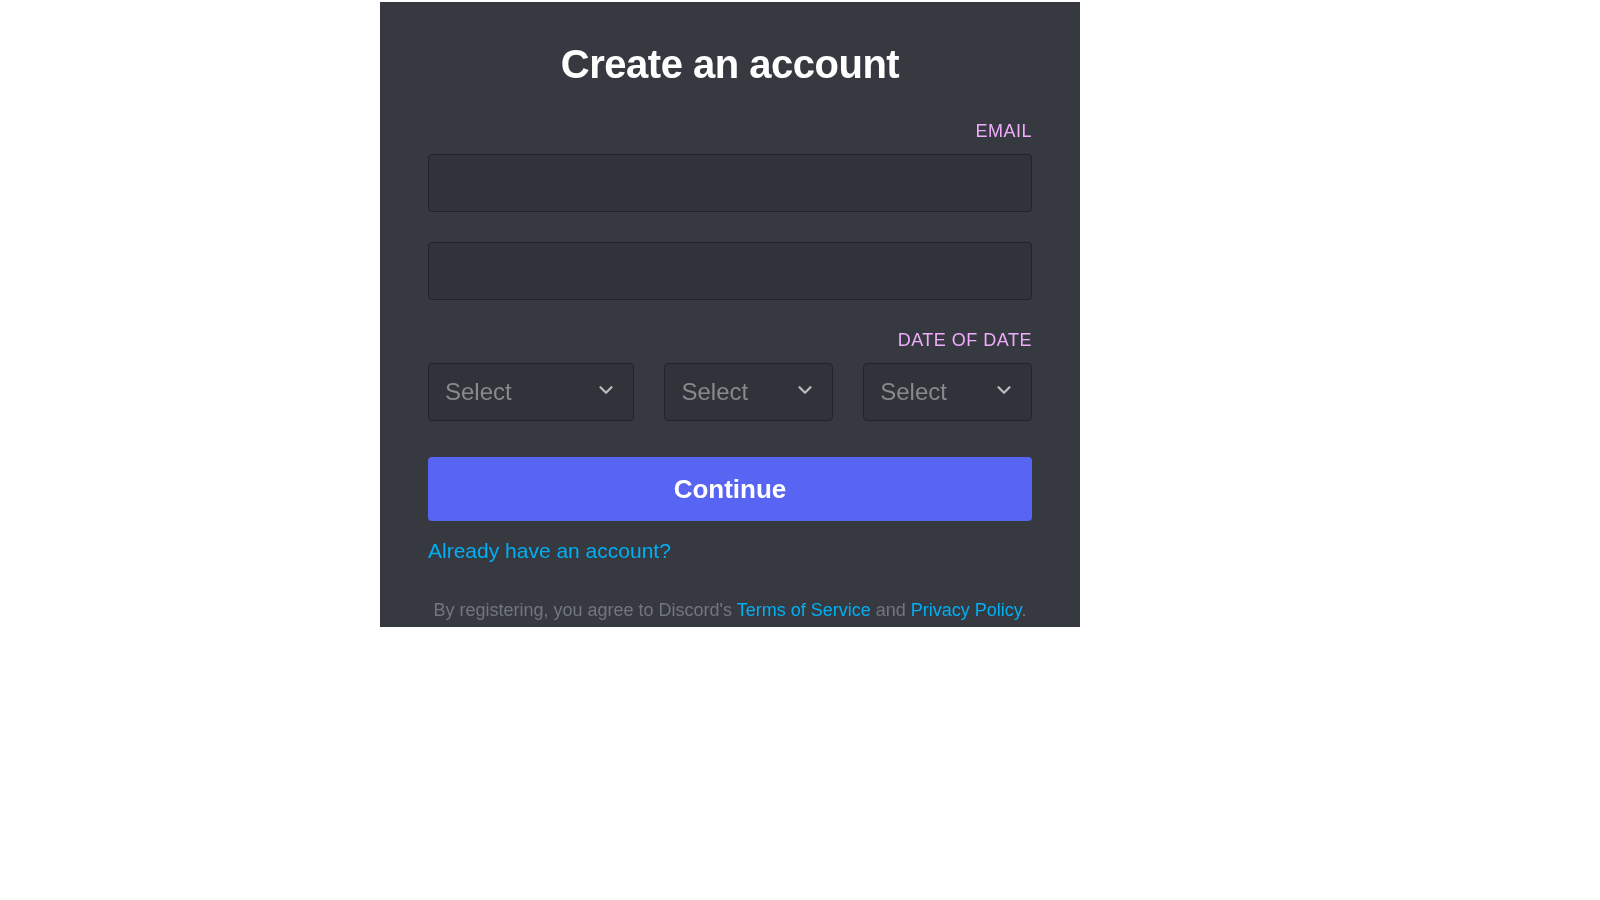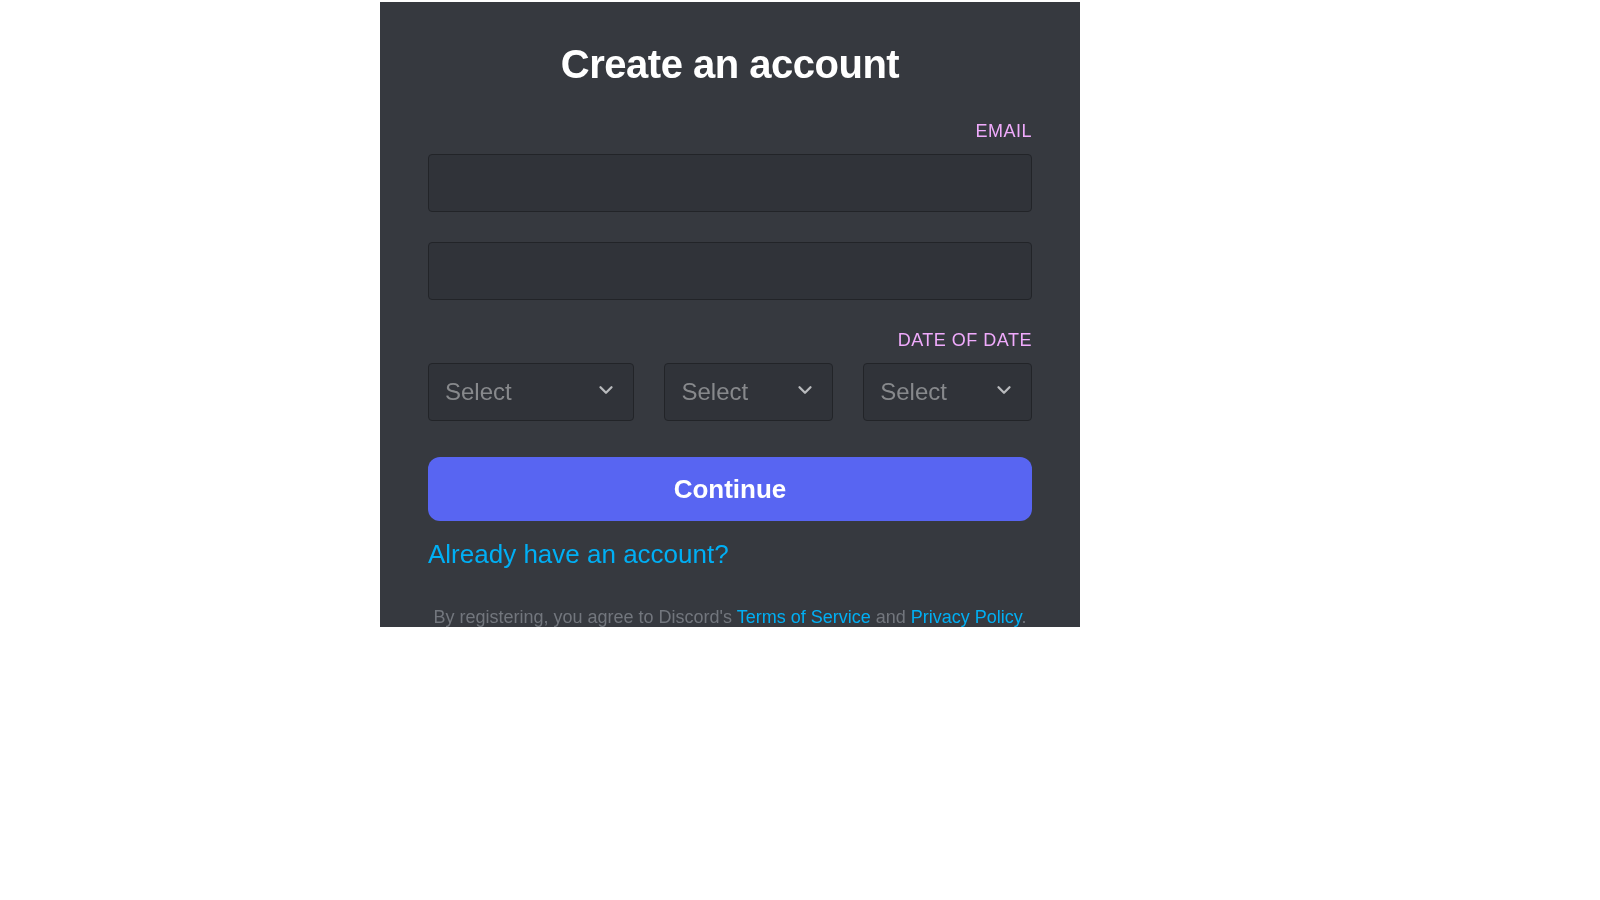--- a/index.html
+++ b/index.html
@@ -59,31 +59,31 @@
       cursor: pointer;
     }
     .select-box:first-child { flex: 1.28; }
     .select-text { color: #87898c; font-size: 24px; }
     .chevron { color: #b9bbbe; }
     .continue-btn {
       width: 100%;
       height: 64px;
       background: #5865f2;
       border: none;
-      border-radius: 12px;
+      border-radius: 4px;
       color: #ffffff;
       font-size: 26px;
       font-weight: 600;
       cursor: pointer;
       margin-top: 36px;
     }
     .login-link {
       display: inline-block;
       color: #00aff4;
-      font-size: 26px;
+      font-size: 21px;
       font-weight: 500;
       margin-top: 18px;
       cursor: pointer;
     }
     .terms {
       color: #72767d;
       font-size: 18px;
       margin-top: 34px;
       line-height: 1.5;
       text-align: center;

